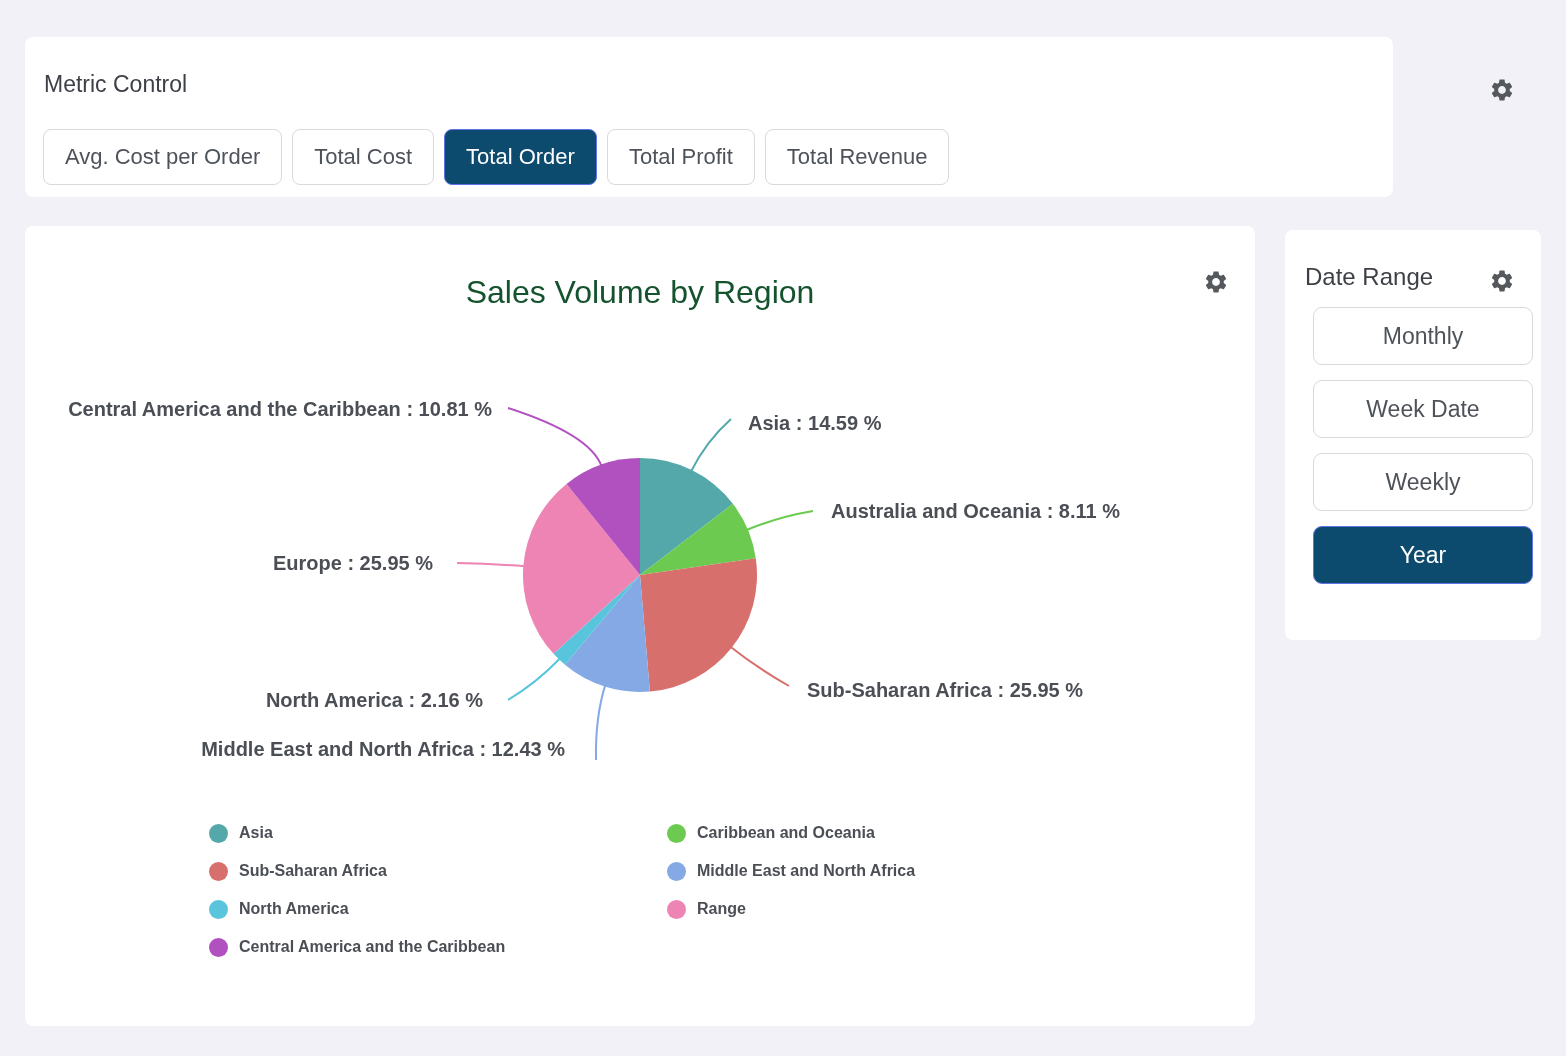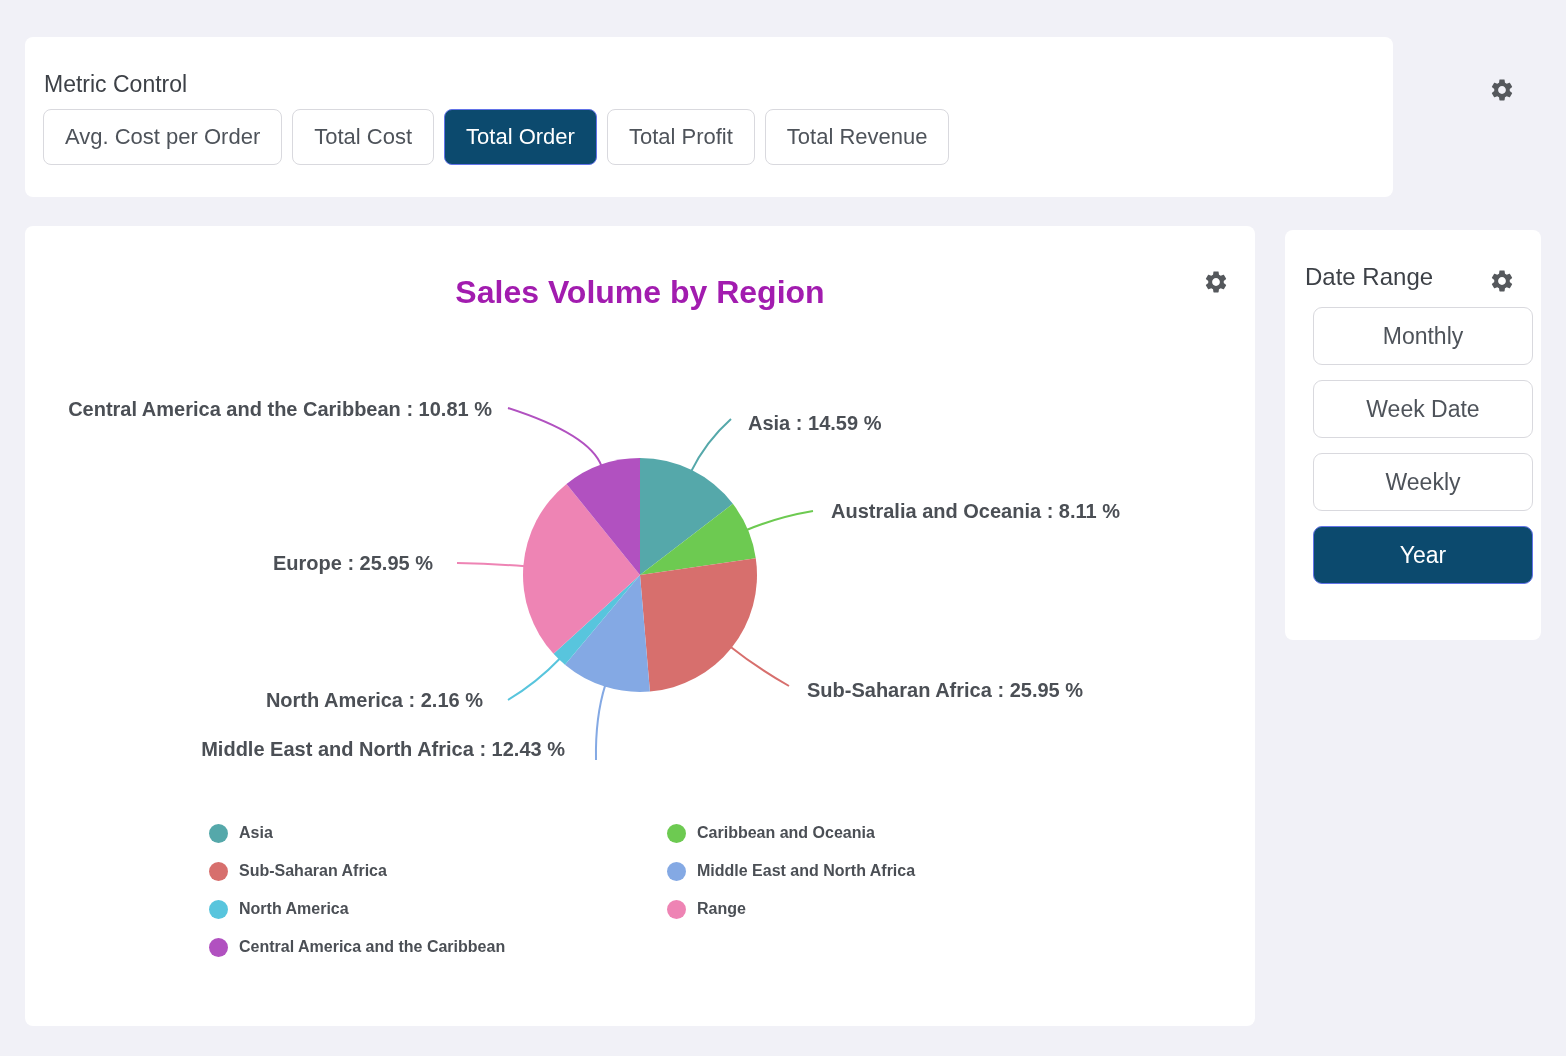--- a/index.html
+++ b/index.html
@@ -17,42 +17,42 @@
   }
 
   
   .metric-panel { left: 25px; top: 37px; width: 1368px; height: 160px; }
   .metric-panel h2 {
     position: absolute; left: 19px; top: 34px;
     font-size: 23px; font-weight: 400; color: #3d4147;
   }
   .metric-gear { position: absolute; left: 1464px; top: 40px; }
   .btn-row {
-    position: absolute; left: 18px; top: 72px;
+    position: absolute; left: 18px; top: 92px;
     display: flex; gap: 10px;
   }
   .pill {
     font-family: "Liberation Sans", "DejaVu Sans", sans-serif;
     background: #ffffff;
     border: 1px solid #d9d9de;
     border-radius: 8px;
     color: #4e535a;
     font-size: 22px;
     height: 56px;
     padding: 0 21px;
     cursor: pointer;
   }
   .pill.selected { background: #0c4a6e; border-color: #6273e8; color: #ffffff; }
 
   
   .chart-panel { left: 25px; top: 226px; width: 1230px; height: 800px; }
   .chart-title {
     position: absolute; left: 0; top: 48px; width: 100%;
     text-align: center;
-    font-size: 32px; font-weight: 700; color: #a21caf;
+    font-size: 32px; font-weight: 400; color: #14532d;
   }
   .chart-gear { position: absolute; left: 1178px; top: 43px; }
   #pie-svg { position: absolute; left: 0; top: 100px; width: 1230px; height: 460px; }
   .pie-label {
     font-family: "Liberation Sans", "DejaVu Sans", sans-serif;
     font-size: 20px; font-weight: 700; fill: #4b4f55;
   }
 
   .legend { position: absolute; left: 0; top: 588px; width: 100%; height: 170px; }
   .legend-col { position: absolute; top: 0; }

